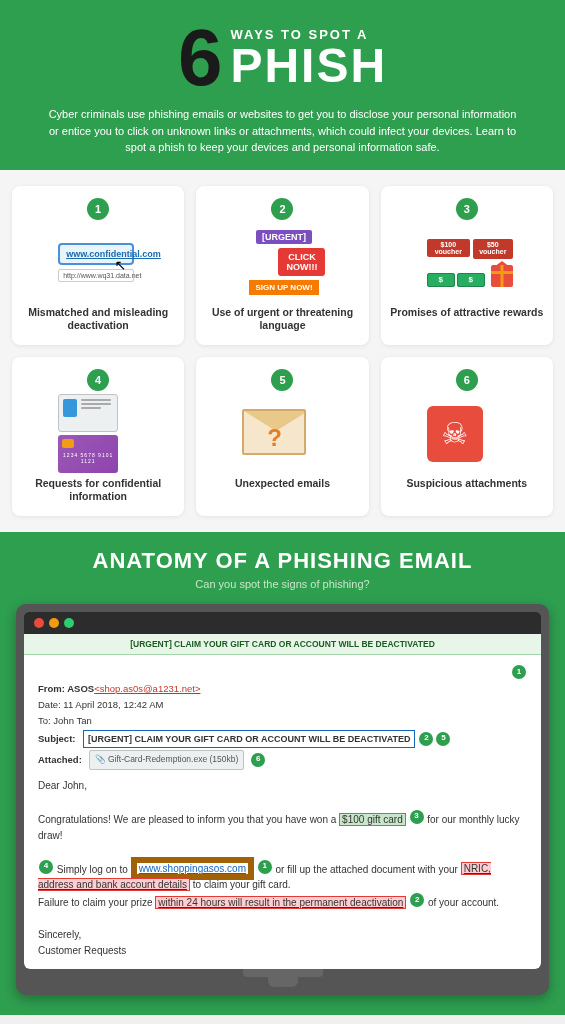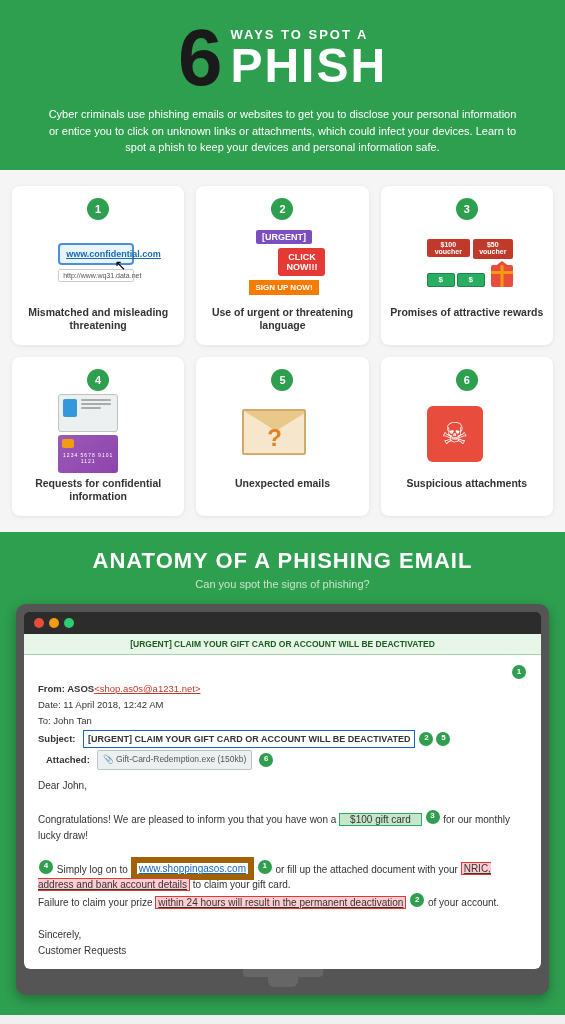--- a/index.html
+++ b/index.html
@@ -419,21 +419,21 @@
     .email-header-row {
       display: flex;
       gap: 0;
       font-size: 9.5px;
       color: #333;
       margin-bottom: 1px;
     }
     .email-label { font-weight: 700; min-width: 45px; }
     .email-link { color: #c0392b; text-decoration: underline; }
     .email-body-text { font-size: 10px; line-height: 1.6; color: #333; margin-top: 8px; }
-    .highlight-green { background: #c8e6c9; border: 1px solid #27ae60; padding: 0 10px; }
+    .highlight-green { background: #c8e6c9; border: 1px solid #27ae60; padding: 0 2px; }
     .highlight-red { background: #ffcdd2; border: 1px solid #e53935; padding: 0 2px; text-decoration: underline; }
     .highlight-blue { border: 6px solid #a16207; padding: 0 2px; color: #1565c0; text-decoration: underline; }
 
     .num-badge {
       display: inline-flex;
       align-items: center;
       justify-content: center;
       width: 14px;
       height: 14px;
       background: #2e9e4f;
@@ -457,21 +457,21 @@
       font-weight: 700;
       vertical-align: super;
       margin: 0 1px;
     }
 
     .attached-row {
       display: flex;
       align-items: center;
       gap: 6px;
       font-size: 9.5px;
-      margin: 2px 8px;
+      margin: 2px 0;
     }
     .file-icon {
       background: #ecf0f1;
       border: 1px solid #bdc3c7;
       padding: 2px 5px;
       border-radius: 2px;
       font-size: 8.5px;
       color: #555;
     }
   </style>
@@ -494,21 +494,21 @@
 
     <div class="way-item">
       <div class="way-number">1</div>
       <div class="way-icon">
         <div class="icon-browser">
           <div class="browser-box">www.confidential.com</div>
           <div class="browser-url">http://www.wq31.data.net</div>
           <div class="cursor-icon">↖</div>
         </div>
       </div>
-      <div class="way-label">Mismatched and misleading threatening</div>
+      <div class="way-label">Mismatched and misleading deactivation</div>
     </div>
 
     <div class="way-item">
       <div class="way-number">2</div>
       <div class="way-icon">
         <div class="icon-urgent">
           <div class="urgent-tag">[URGENT]</div>
           <div class="click-btn">CLICK NOW!!!</div>
           <div class="signup-btn">SIGN UP NOW!</div>
         </div>

